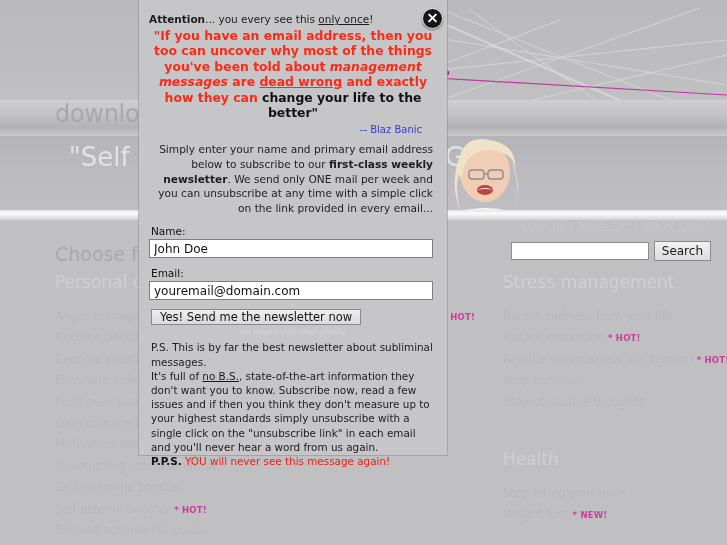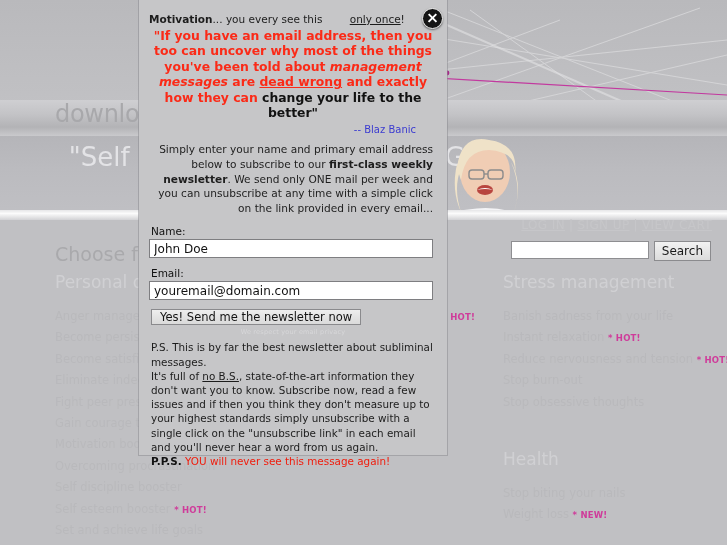--- a/index.html
+++ b/index.html
@@ -58,21 +58,21 @@
     background:linear-gradient(180deg,#e6e6e8 0%,#fbfbfb 35%,#d2d2d5 100%);
   }
 
   .authnav{
     position:absolute;right:13px;top:218px;
     font-size:12px;letter-spacing:.4px;color:#c6c6c9;
   }
   .authnav span{margin:0 2px;text-decoration:underline;}
   .authnav span.sep{text-decoration:none;}
 
-  .searchwrap{position:absolute;right:16px;top:241px;display:flex;gap:5px;}
+  .searchwrap{position:absolute;right:16px;top:241px;display:flex;gap:5px;align-items:center;}
   .searchwrap input{
     width:130px;height:16px;border:1px solid #8e8e91;background:#fff;
     font-family:"DejaVu Sans",sans-serif;font-size:11px;padding:0 3px;
   }
   .searchwrap button{
     height:20px;padding:0 7px;border:1px solid #8b8b8e;
     background:linear-gradient(180deg,#f2f2f2,#dcdcdc);
     font-family:"DejaVu Sans",sans-serif;font-size:12px;color:#1a1a1a;cursor:pointer;
   }
 
@@ -106,31 +106,31 @@
     cursor:pointer;
   }
   .closebtn:before,.closebtn:after{
     content:"";position:absolute;left:4px;top:8px;width:11px;height:2.2px;background:#fff;
   }
   .closebtn:before{transform:rotate(45deg);}
   .closebtn:after{transform:rotate(-45deg);}
 
   .attn{font-size:10.5px;color:#1c1c1c;line-height:14px;margin-bottom:2px;}
   .attn b{font-weight:bold;}
-  .attn u{text-decoration:underline;margin-left:24px;}
+  .attn u{text-decoration:underline;}
 
   .bigquote{
     text-align:center;font-size:12.4px;font-weight:bold;line-height:15.4px;
     color:#fb2a17;margin:0 2px 4px 2px;
   }
   .bigquote .i{font-style:italic;}
   .bigquote .u{text-decoration:underline;}
   .bigquote .bk{color:#111;}
 
-  .sig{text-align:right;font-size:10px;color:#3b3bd0;margin:1px 21px 7px 0;}
+  .sig{text-align:right;font-size:10px;color:#3b3bd0;margin:1px 15px 7px 0;}
 
   .body-copy{
     text-align:right;font-size:10.6px;color:#1e1e1e;line-height:14.6px;margin:0 4px 10px 4px;
   }
   .body-copy b{font-weight:bold;}
 
   .flabel{font-size:10.5px;color:#111;margin:0 0 2px 2px;}
   .finput{
     display:block;width:284px;height:19px;box-sizing:border-box;
     border:1px solid #7e7e81;background:#fff;color:#111;
@@ -258,21 +258,21 @@
   </div>
 </div>
 
 <div id="popup">
 
   <div class="closebtn"></div>
 
   <div class="pop-inner">
 
     <div class="attn">
-      <b>Motivation</b><span>... you every see this </span><u>only once</u><span>!</span>
+      <b>Attention</b><span>... you every see this </span><u>only once</u><span>!</span>
     </div>
 
     <div class="bigquote">
       <span>"If you have an email address, then you</span><br>
       <span>too can uncover why most of the things</span><br>
       <span>you've been told about </span><span class="i">management</span><br>
       <span class="i">messages</span><span> are </span><span class="u">dead wrong</span><span> and exactly</span><br>
       <span>how they can </span><span class="bk">change your life to the</span><br>
       <span class="bk">better"</span>
     </div>

